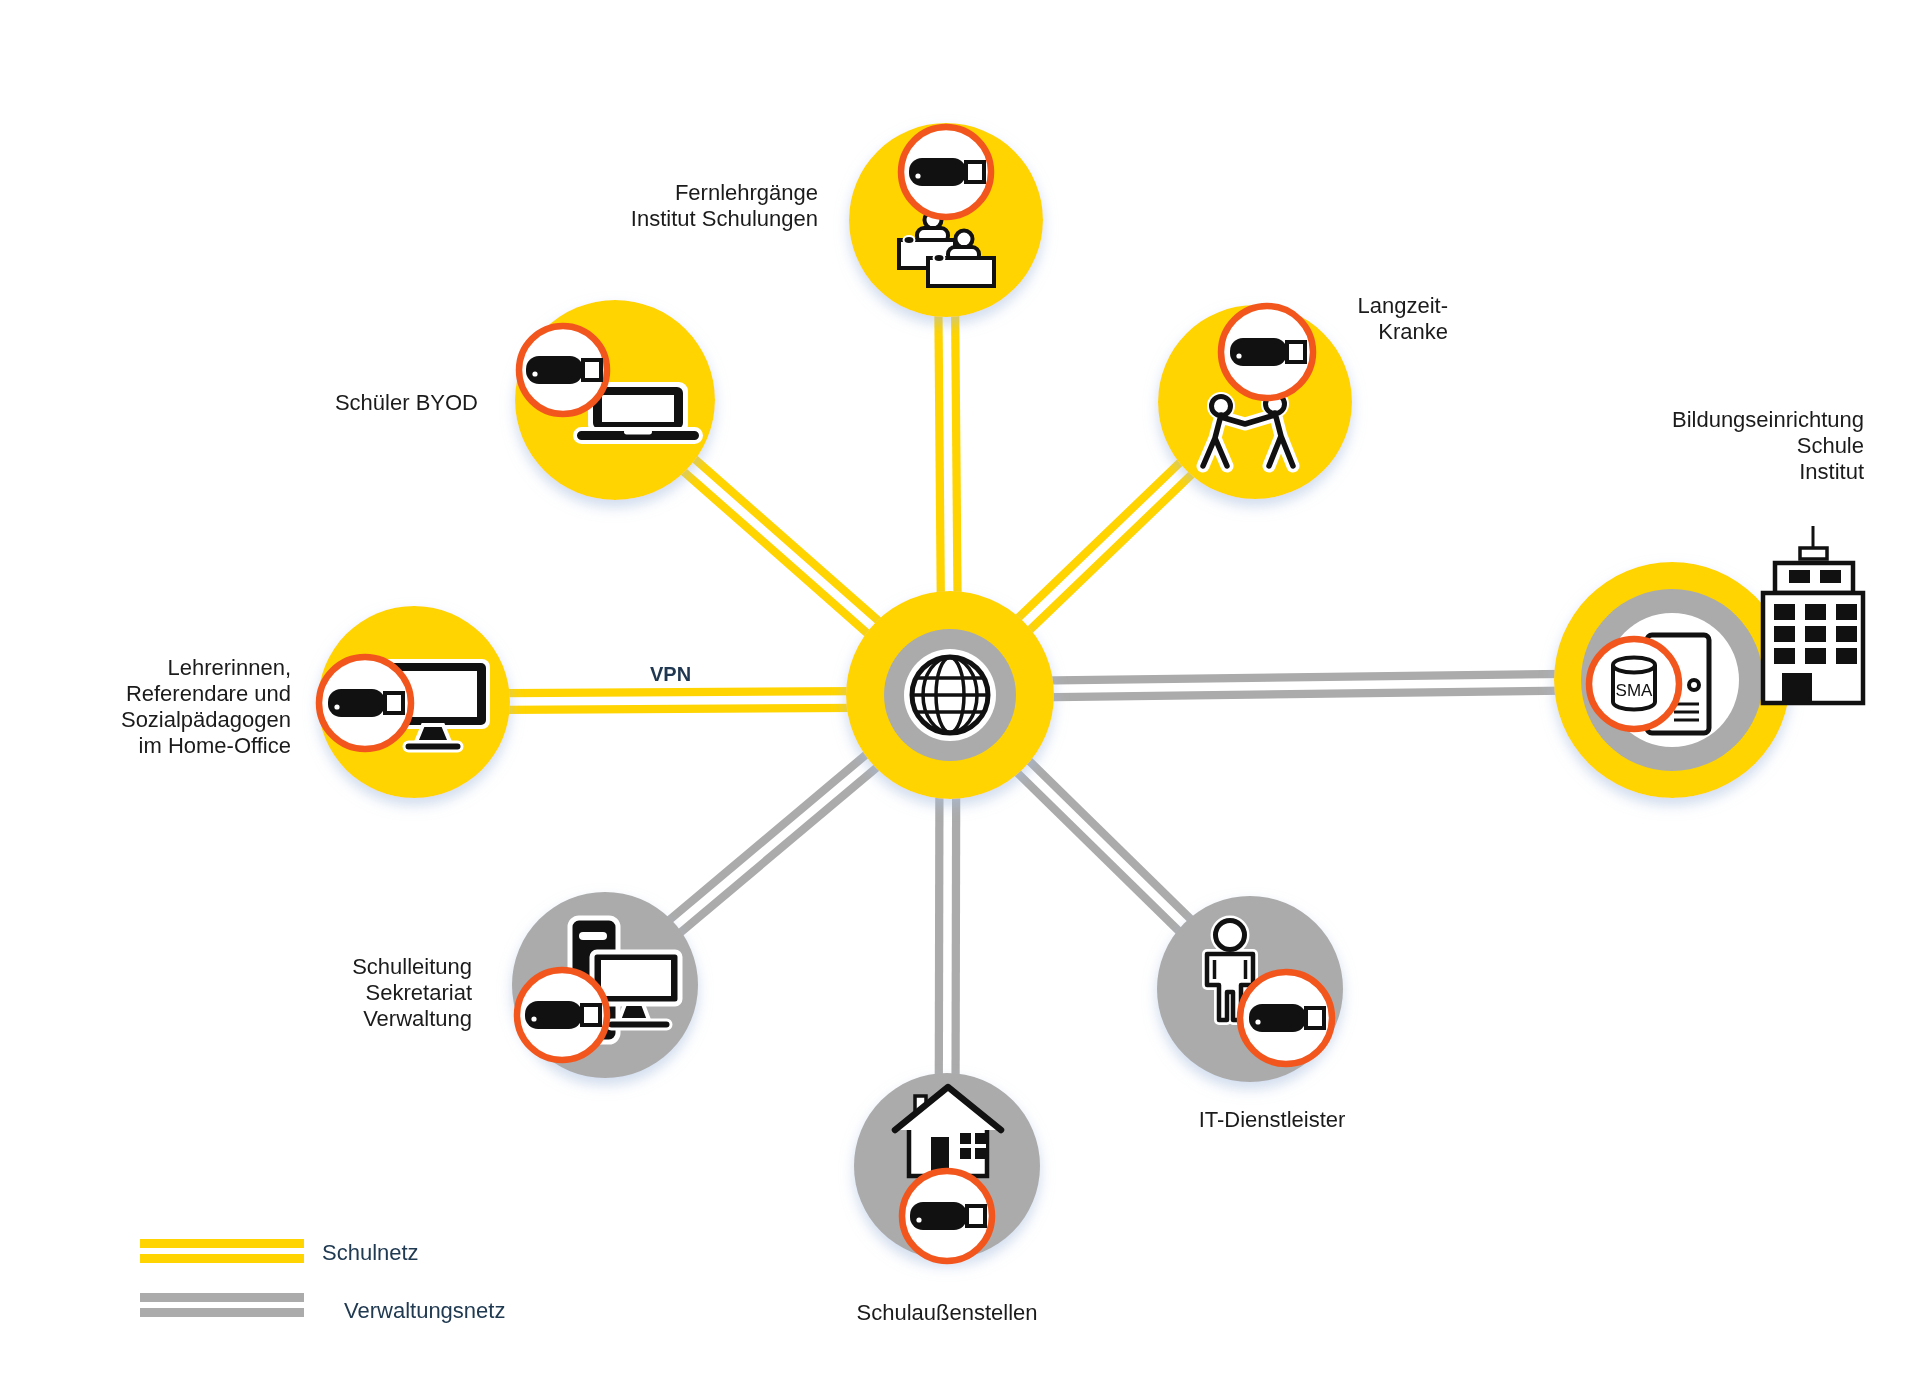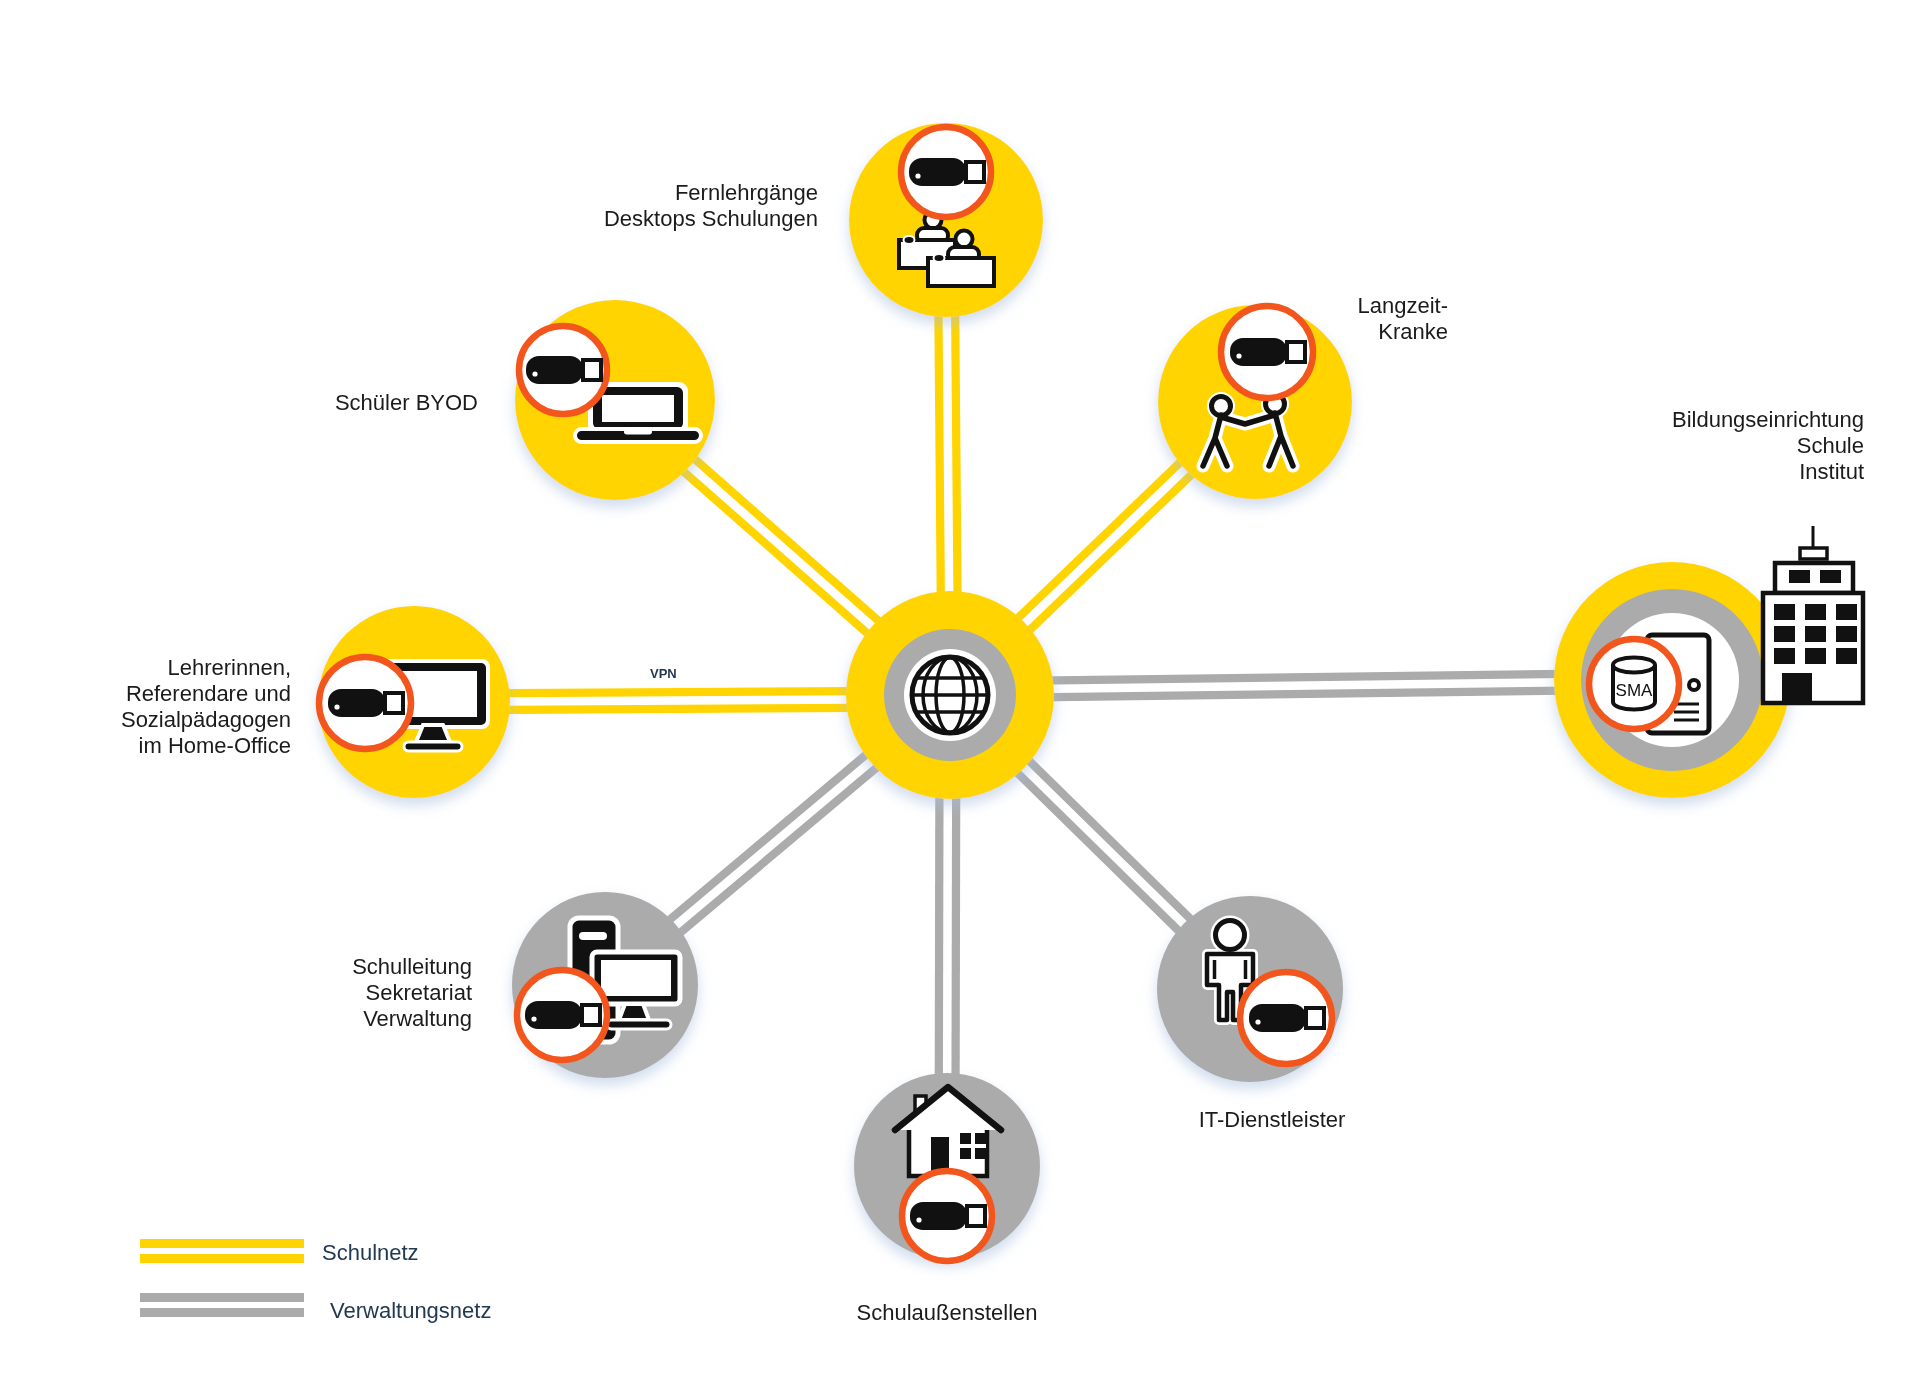--- a/index.html
+++ b/index.html
@@ -3,21 +3,21 @@
 <meta charset="utf-8">
 <style>
   html,body{margin:0;padding:0;background:#fff;}
   .canvas{position:relative;width:1920px;height:1400px;background:#fff;overflow:hidden;
           font-family:"Liberation Sans",sans-serif;}
   .diagram-svg{position:absolute;left:0;top:0;}
   .diagram-svg text{font-family:"Liberation Sans",sans-serif;}
   .label{position:absolute;white-space:pre-line;font-size:22px;line-height:26px;color:#1b1b1b;}
   .r{text-align:right;}
   .c{text-align:right;transform:translateX(-50%);}
-  .vpn-label{font-size:13px;font-weight:700;color:#1f3750;text-align:right;}
+  .vpn-label{font-size:20px;font-weight:700;color:#1f3750;text-align:right;}
   .legend-label{color:#203a52;}
   .swatch{position:absolute;}
   .bar{width:164px;height:9px;}
   .bar + .bar{margin-top:6px;}
 </style>
 </head>
 <body>
 
 <div class="canvas">
 
@@ -228,21 +228,21 @@
     <rect x="-8" y="-22" width="21" height="16" fill="#111"></rect>
     <rect x="23" y="-22" width="21" height="16" fill="#111"></rect>
     <rect x="-39" y="0" width="21" height="16" fill="#111"></rect>
     <rect x="-8" y="0" width="21" height="16" fill="#111"></rect>
     <rect x="23" y="0" width="21" height="16" fill="#111"></rect>
     <rect x="-31" y="25" width="30" height="30" fill="#111"></rect>
   </g>
 </svg>
 
 <div class="label r" style="right:1102px;top:180px;">Fernlehrgänge
-Desktops Schulungen</div>
+Institut Schulungen</div>
 <div class="label r" style="right:1442px;top:390px;">Schüler BYOD</div>
 <div class="label r" style="right:472px;top:293px;">Langzeit-
 Kranke</div>
 <div class="label r" style="right:1629px;top:655px;">Lehrerinnen,
 Referendare und
 Sozialpädagogen
 im Home-Office</div>
 <div class="label r" style="right:56px;top:407px;">Bildungseinrichtung
 Schule
 Institut</div>
@@ -256,15 +256,15 @@
 <div class="swatch" style="left:140px;top:1239px;">
   <div class="bar" style="background:#FFD400;"></div>
   <div class="bar" style="background:#FFD400;"></div>
 </div>
 <div class="label legend-label" style="left:322px;top:1240px;text-align:center;">Schulnetz</div>
 
 <div class="swatch" style="left:140px;top:1293px;">
   <div class="bar" style="background:#ABABAB;"></div>
   <div class="bar" style="background:#ABABAB;"></div>
 </div>
-<div class="label legend-label" style="left:330px;top:1298px;">Verwaltungsnetz</div>
+<div class="label legend-label" style="left:344px;top:1298px;">Verwaltungsnetz</div>
 
 </div>
 
 </body></html>

